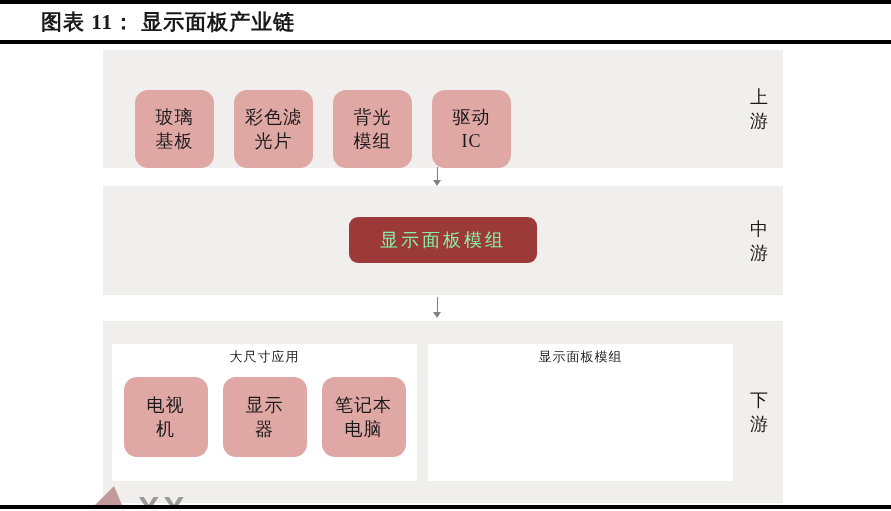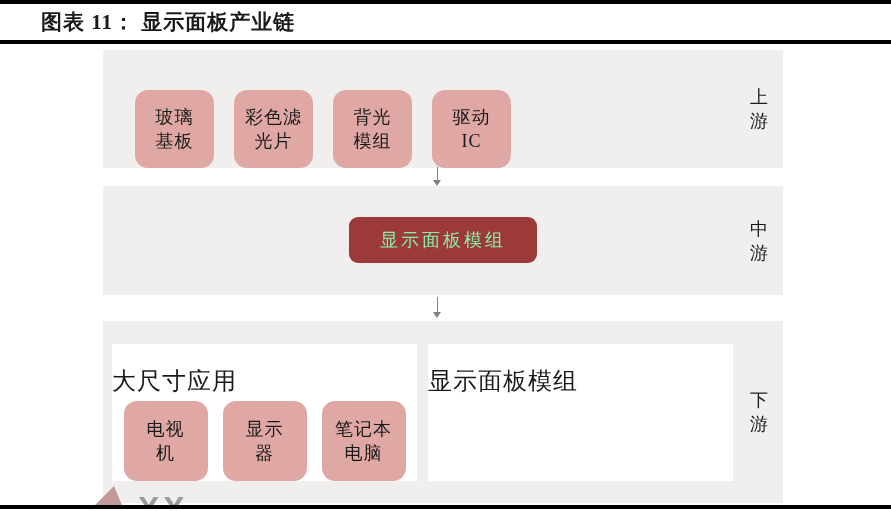--- a/index.html
+++ b/index.html
@@ -41,21 +41,21 @@
 
   .mid-node{
     position:absolute;left:50%;top:31px;transform:translateX(-50%);
     width:188px;height:46px;background:#9c3a39;border-radius:9px;
     color:#86efac;display:flex;align-items:center;justify-content:center;
     font-size:18px;letter-spacing:3px;white-space:nowrap;
   }
 
   .down-groups{position:absolute;left:9px;top:23px;display:flex;gap:11px;}
   .group{background:#ffffff;width:305px;height:137px;}
-  .group-title{margin-top:25px;font-size:24px;letter-spacing:1px;line-height:24px;}
+  .group-title{text-align:center;margin-top:1px;font-size:13px;letter-spacing:1px;line-height:24px;}
   .group-row{display:flex;justify-content:center;gap:15px;margin-top:8px;}
   .group-row .pbox{width:84px;height:80px;flex:none;}
 
   .flow-arrow{position:absolute;left:437px;}
   .flow-arrow .shaft{width:1px;background:#828282;}
   .flow-arrow .head{
     display:block;width:0;height:0;margin-left:-4px;
     border-left:4px solid transparent;border-right:4px solid transparent;
     border-top:6px solid #828282;
   }

